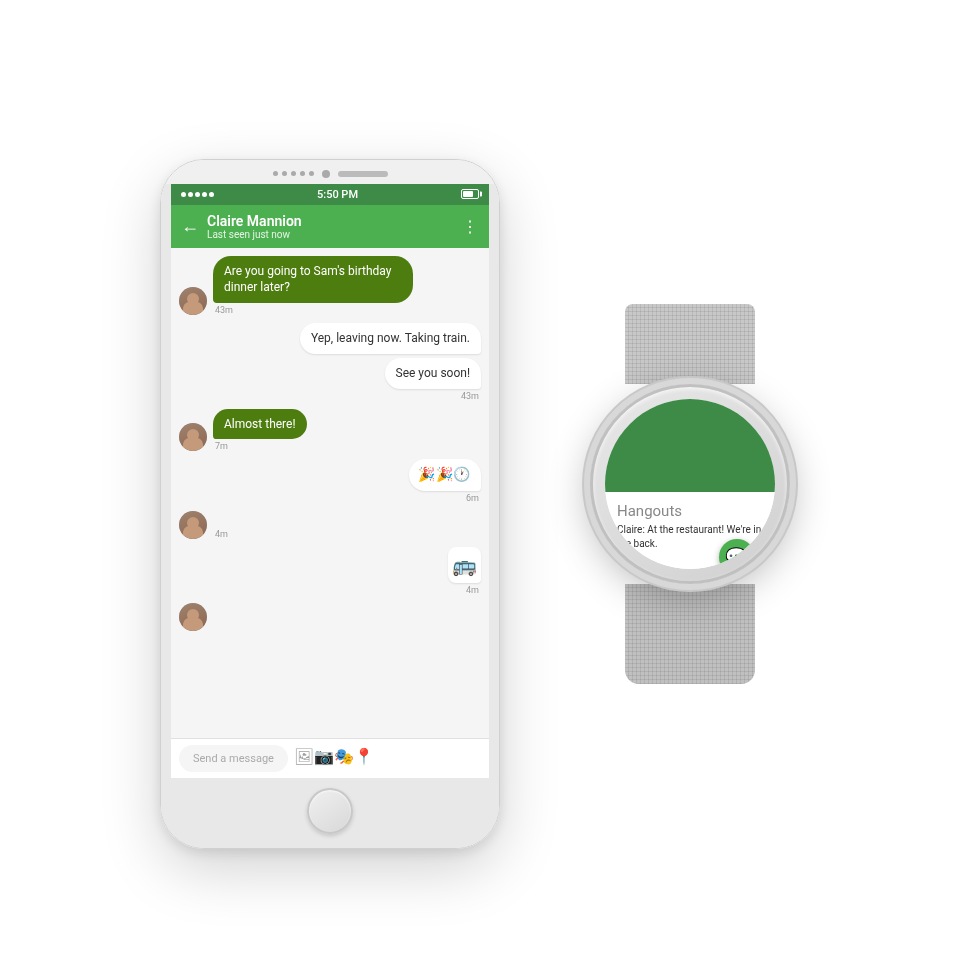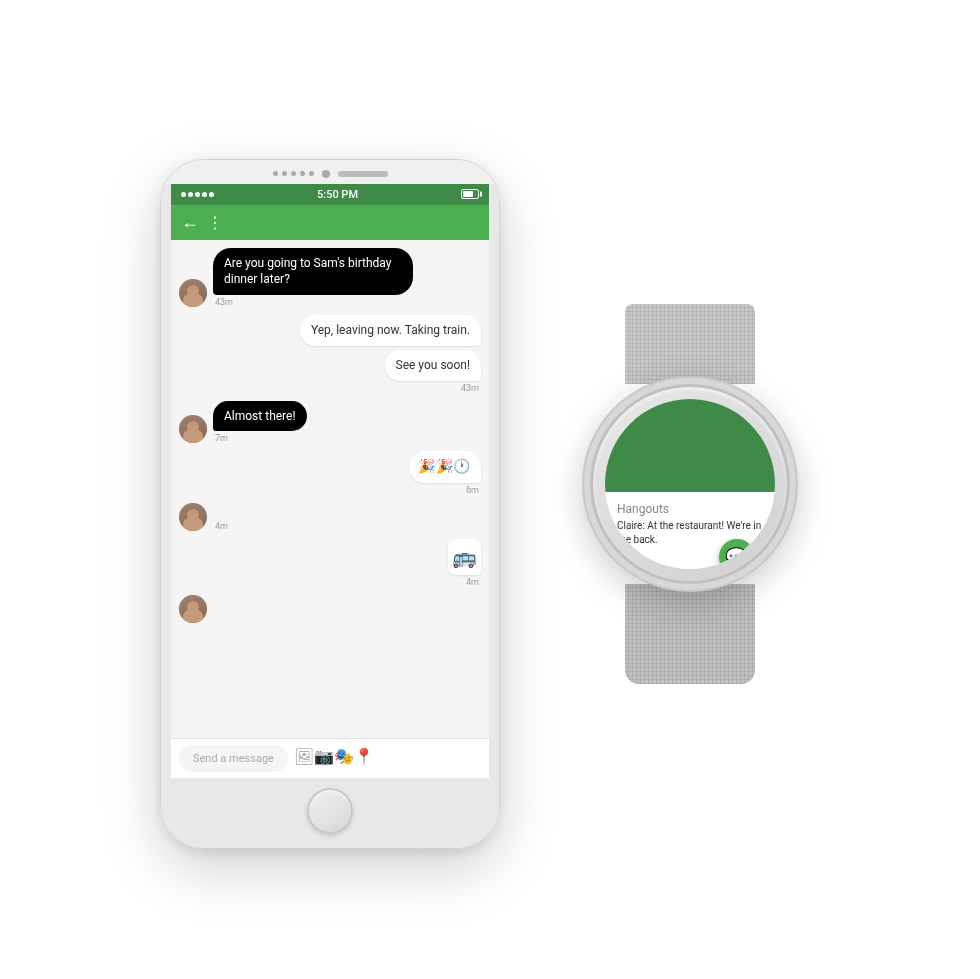--- a/index.html
+++ b/index.html
@@ -301,21 +301,21 @@
 
     .bubble {
       padding: 7px 11px;
       border-radius: 18px;
       font-size: 12px;
       line-height: 1.4;
       word-wrap: break-word;
     }
 
     .bubble.received {
-      background: #000000;
+      background: #4d7c0f;
       color: white;
       border-bottom-left-radius: 4px;
     }
 
     .bubble.sent {
       background: white;
       color: #333;
       border-bottom-right-radius: 4px;
       box-shadow: 0 1px 2px rgba(0,0,0,0.1);
       text-align: center;
@@ -505,21 +505,21 @@
       width: 100%;
       height: 45%;
       background: white;
       padding: 10px 12px;
       display: flex;
       flex-direction: column;
       justify-content: flex-start;
     }
 
     .watch-app-name {
-      font-size: 12px;
+      font-size: 15px;
       color: #888;
       font-weight: 400;
       margin-bottom: 3px;
     }
 
     .watch-message-text {
       font-size: 10px;
       color: #333;
       font-weight: 400;
       line-height: 1.4;
@@ -591,20 +591,24 @@
             <div class="phone-dot signal-dot"></div>
           </div>
           <span class="status-time">5:50 PM</span>
           <div class="battery-icon">
             <div class="battery-fill"></div>
           </div>
         </div>
 
         <div class="chat-header">
           <span class="back-arrow">←</span>
+          <div class="header-info">
+            <div class="header-name">Claire Mannion</div>
+            <div class="header-status">Last seen just now</div>
+          </div>
           <span class="header-menu">⋮</span>
         </div>
 
         <div class="messages-area">
 
           <div class="message-row received spacer-row">
             <div class="avatar-small">
               <div class="avatar-face"></div>
             </div>
             <div class="bubble-container received">

